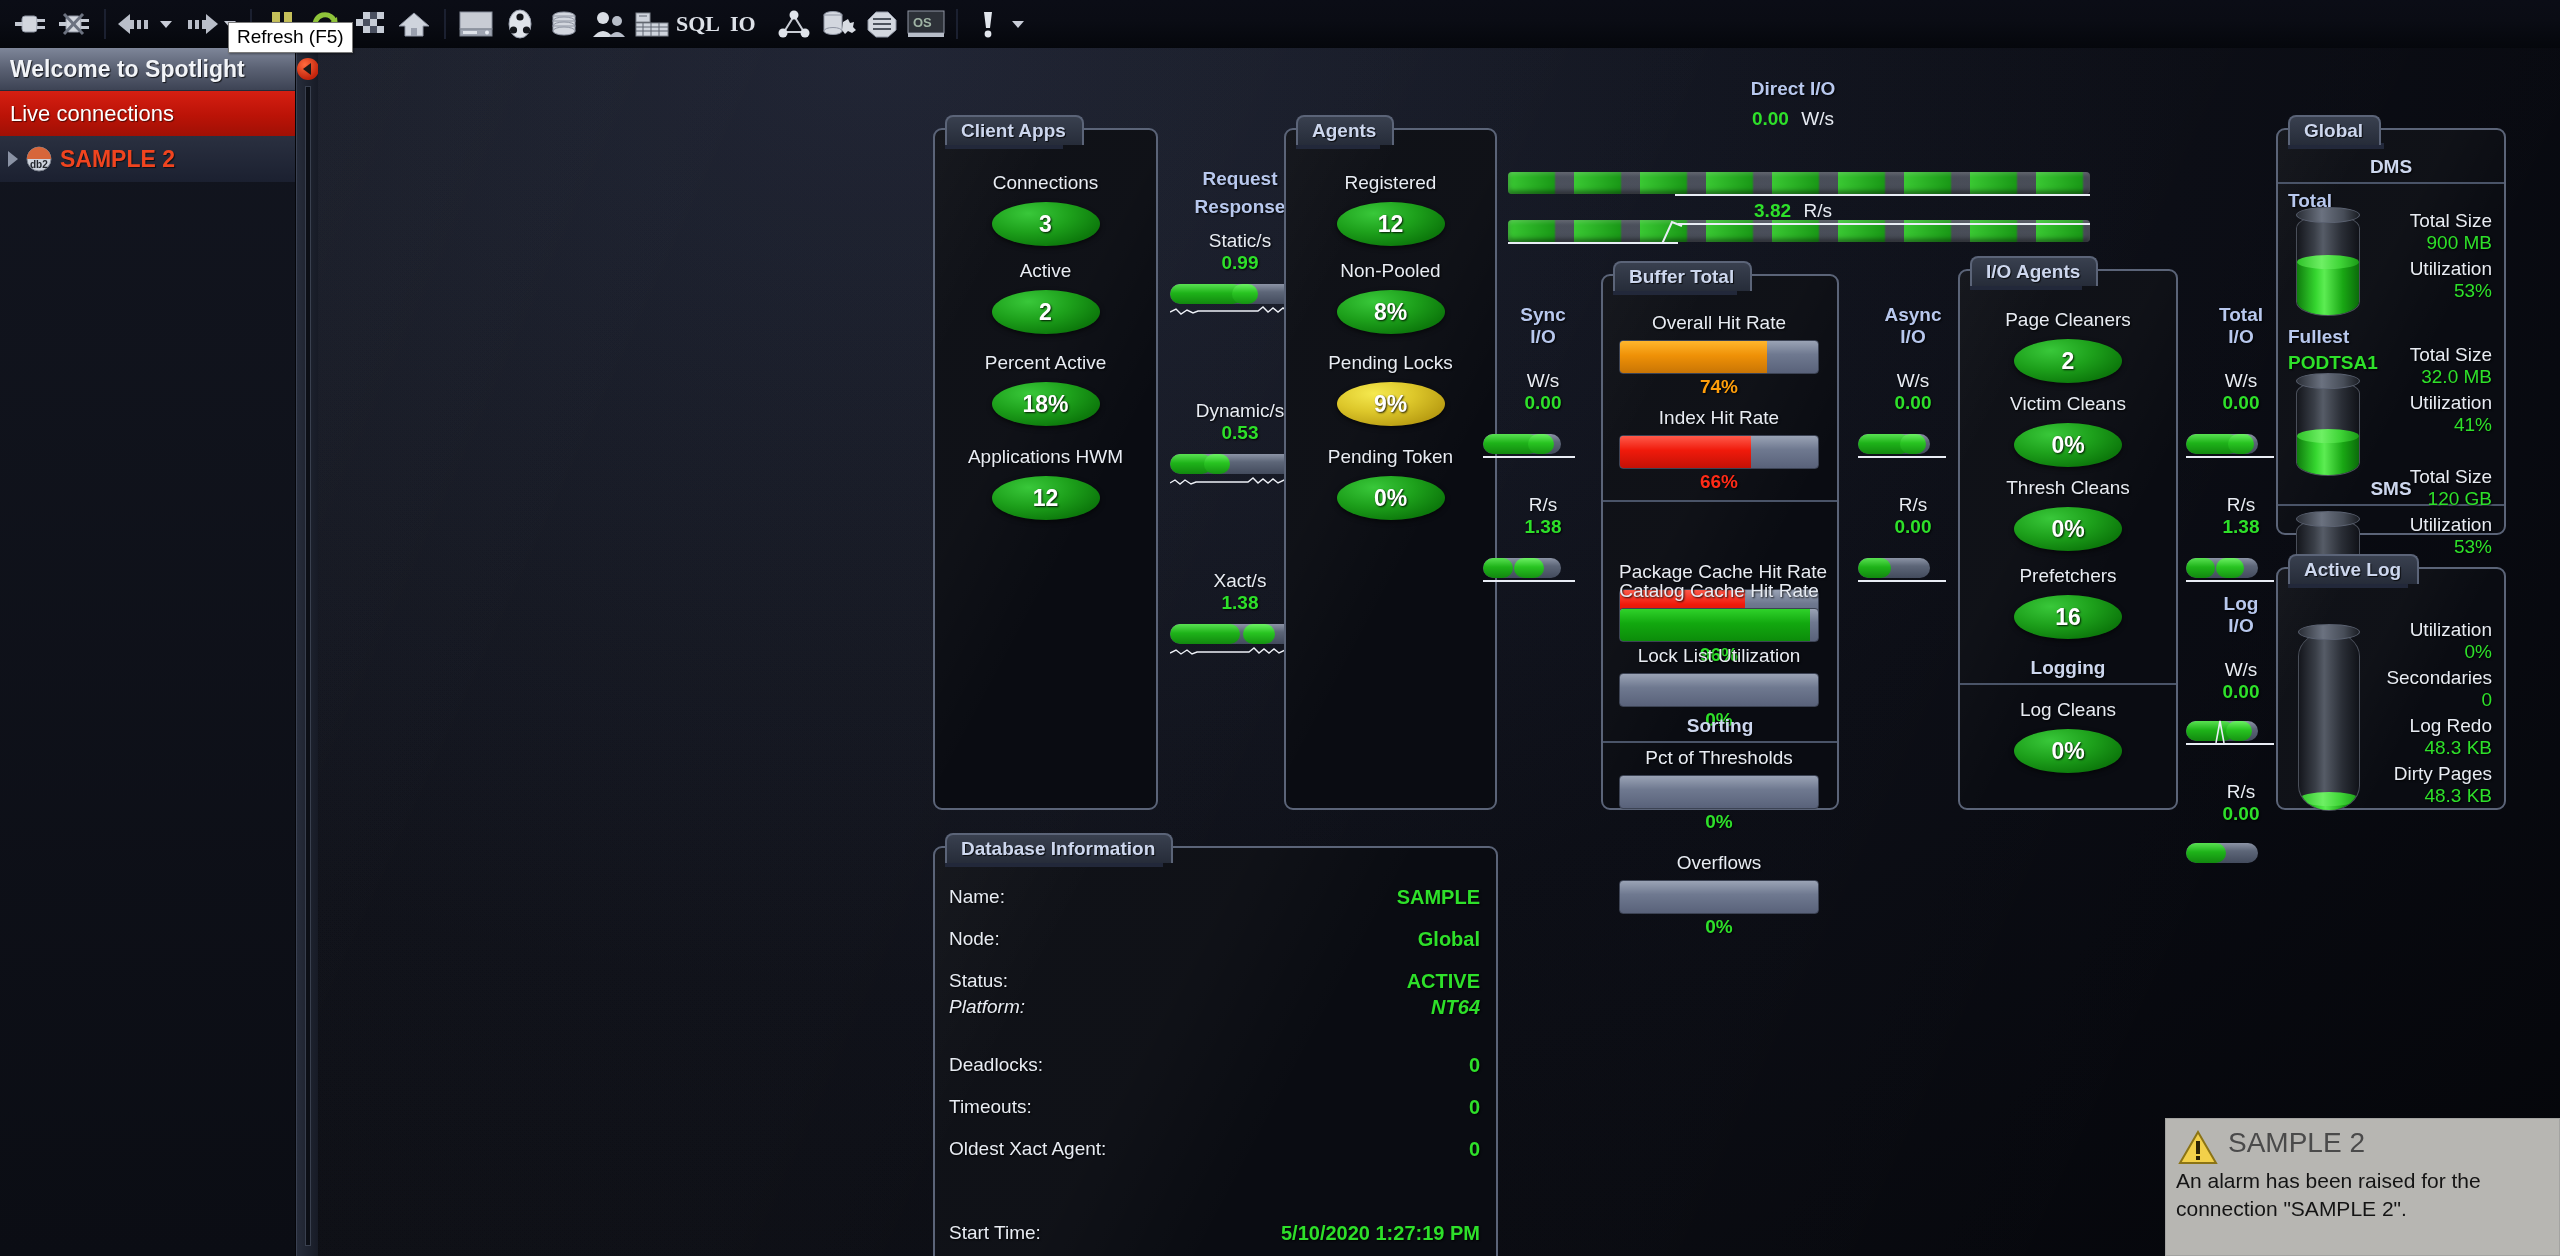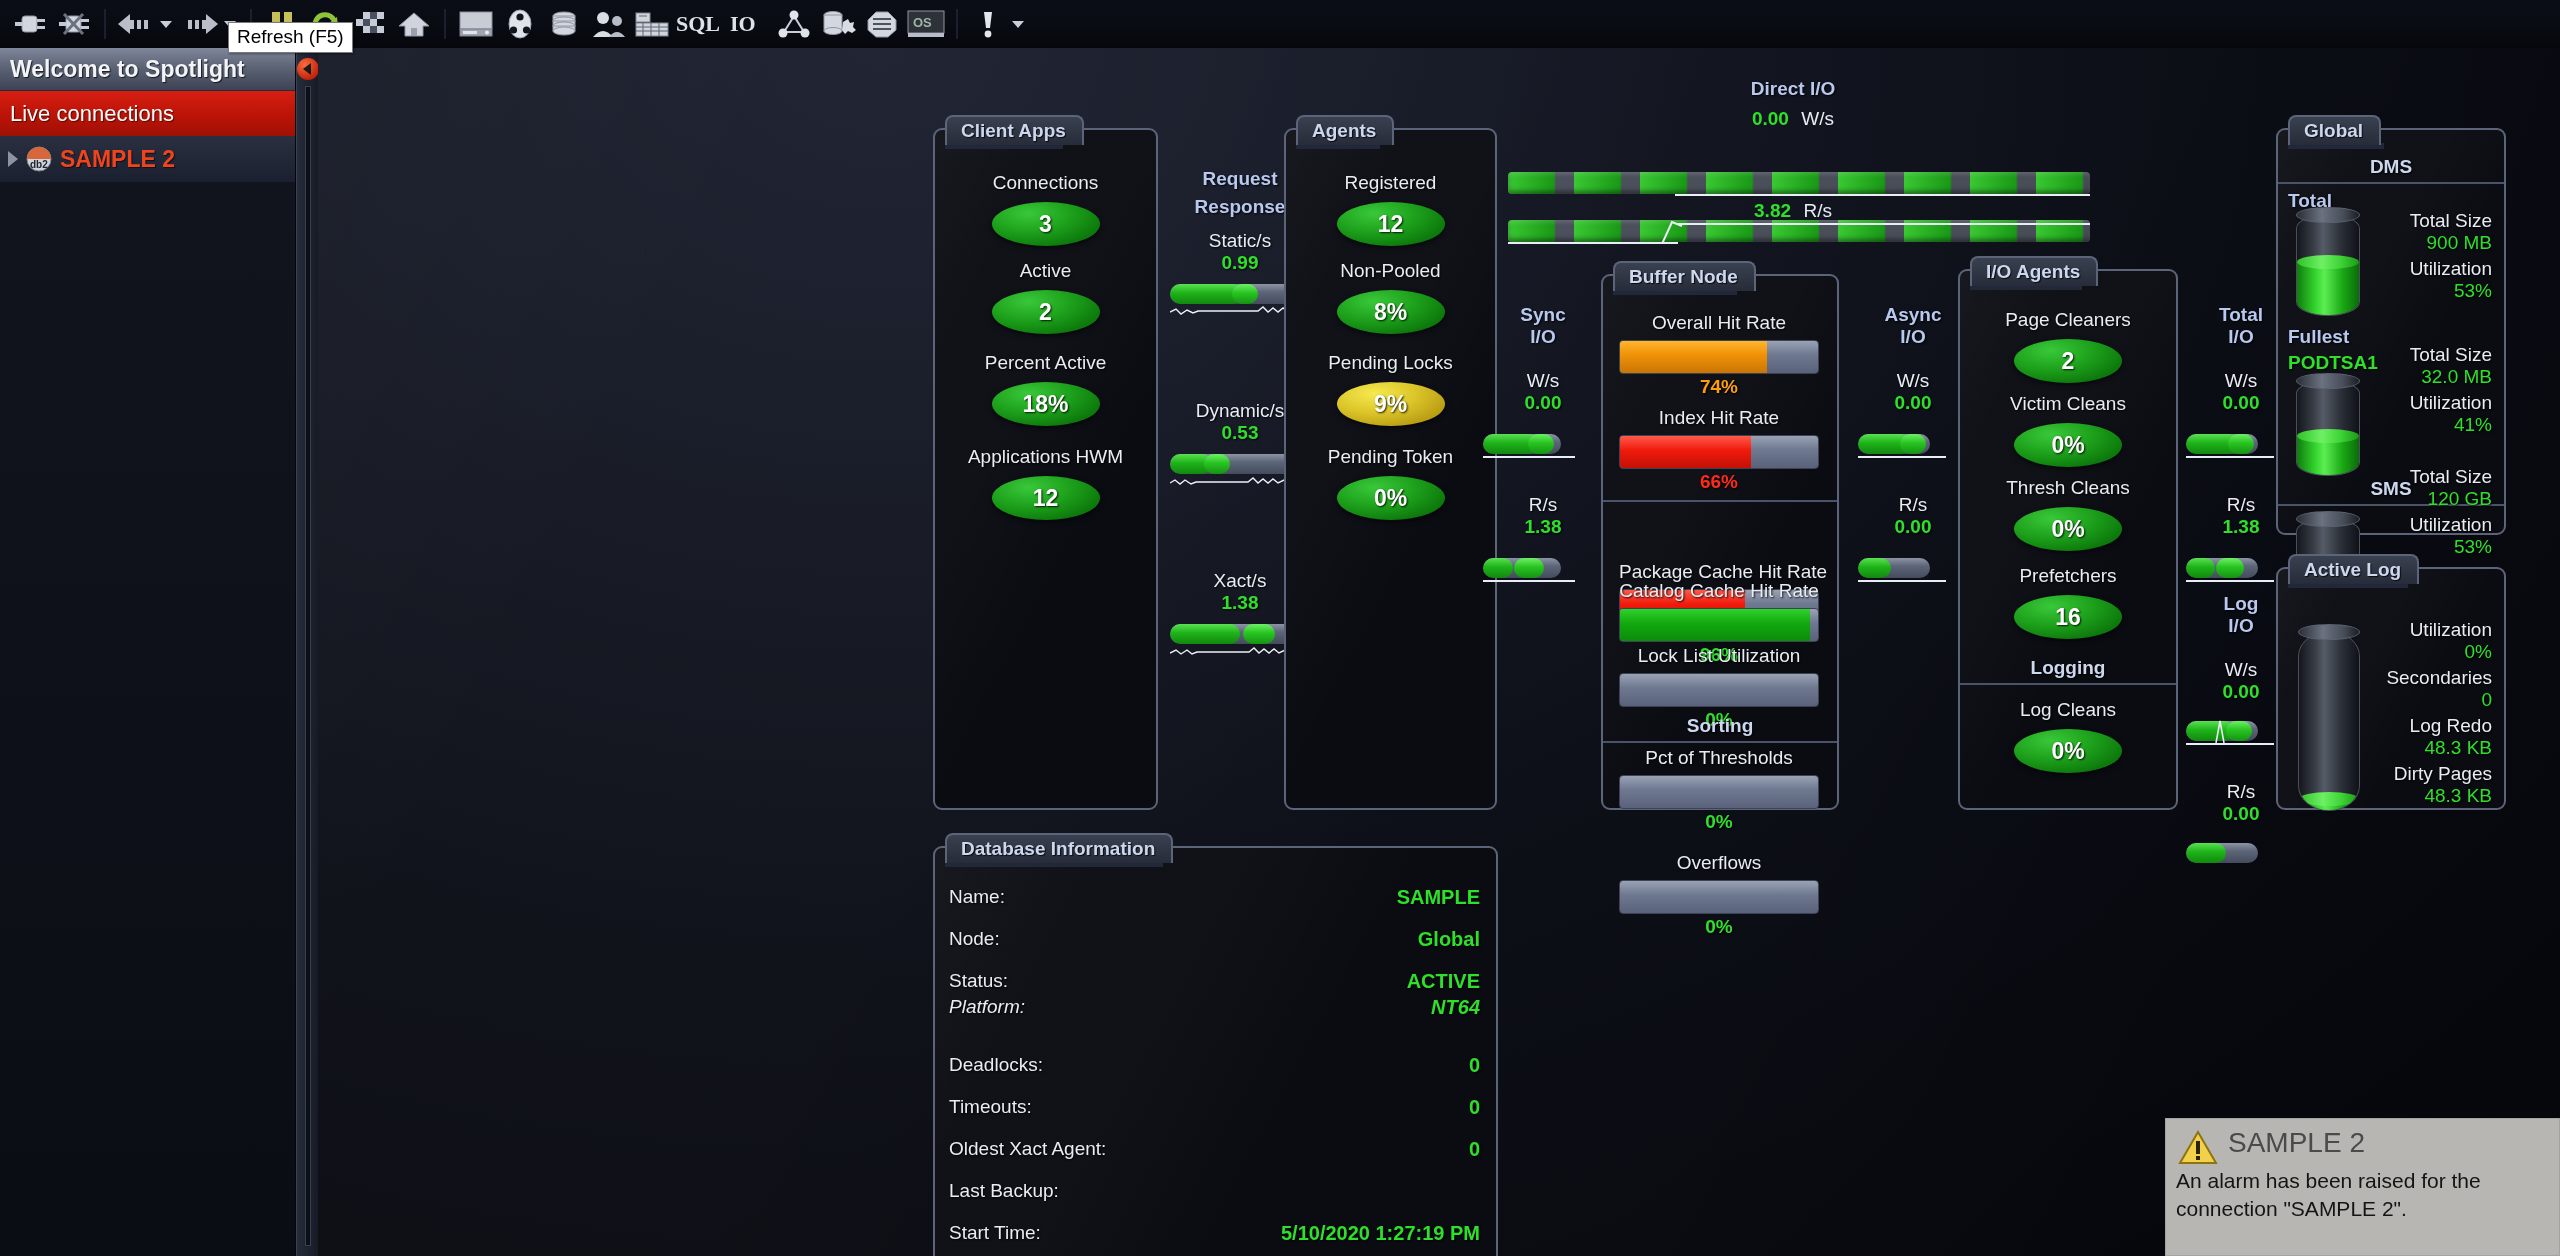--- a/index.html
+++ b/index.html
@@ -652,21 +652,21 @@
     </div>
     <div class="pipe" style="position:absolute; left:0; top:254px; width:78px;">
       <div class="pfill" style="width:38%;"></div>
       <div class="pknob" style="left:40%; width:30px;"></div>
     </div>
     <div class="flowline" style="left:0; top:276px; width:92px;"></div>
   </div>
 
   <div class="panel" style="left:1283px; top:213px; width:238px; height:549px;">
     <div class="panel-tab">
-      <span>Buffer Node</span>
+      <span>Buffer Total</span>
     </div>
     <div class="panel-tabfill" style="width:124px;"></div>
     <div class="panel-frame"></div>
     <div class="panel-body">
       <div class="barmetric" style="left:16px; top:8px; width:200px;">
         <div class="cap">Overall Hit Rate</div>
         <div class="bar">
             <div class="fill orange" style="width:74%;"></div>
           </div>
         <div class="barval vorange">74%</div>
@@ -945,24 +945,20 @@
         <span class="dv">0</span>
       </div>
       <div class="dbrow" style="top:220px;">
         <span class="dk">Timeouts:</span>
         <span class="dv">0</span>
       </div>
       <div class="dbrow" style="top:262px;">
         <span class="dk">Oldest Xact Agent:</span>
         <span class="dv">0</span>
       </div>
-      <div class="dbrow" style="top:304px;">
-        <span class="dk">Last Backup:</span>
-        <span class="dv"></span>
-      </div>
       <div class="dbrow" style="top:346px;">
         <span class="dk">Start Time:</span>
         <span class="dv">5/10/2020 1:27:19 PM</span>
       </div>
     </div>
   </div>
 
 </div>
 
 <div id="toast">

